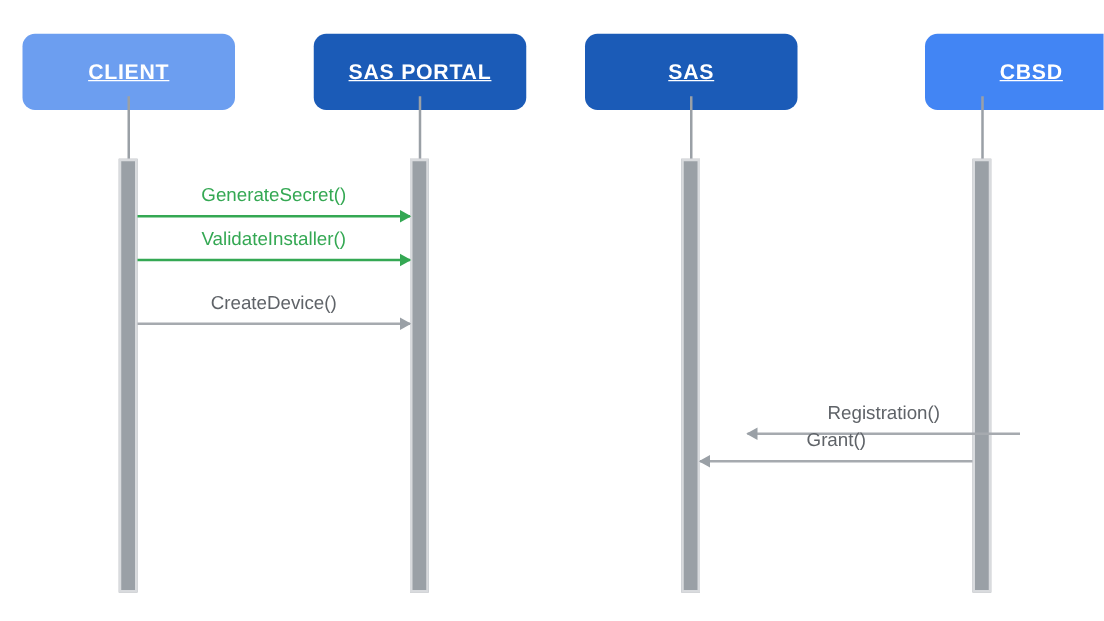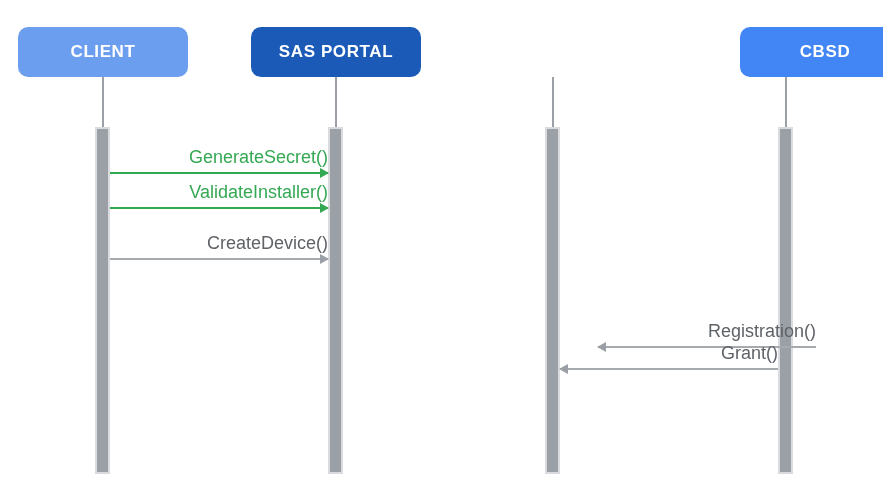--- a/index.html
+++ b/index.html
@@ -14,29 +14,30 @@
     height: 497px;
     background: #ffffff;
     overflow: hidden;
   }
 
   
   .actor {
     position: absolute;
     top: 27px;
     width: 170px;
-    height: 50px;
+    height: 61px;
     border-radius: 10px;
     display: flex;
     align-items: center;
     justify-content: center;
     color: #ffffff;
     font-weight: bold;
     font-size: 17px;
     letter-spacing: 0.6px;
+    text-decoration: underline;
   }
   .actor-client    { left: 18px;  background: #6C9EF0; }
   .actor-portal    { left: 251px; background: #1B5BB7; }
   .actor-sas       { left: 468px; background: #1B5BB7; }
   .actor-cbsd      { left: 740px; background: #4285F4; }
 
   
   .stem {
     position: absolute;
     top: 77px;
@@ -64,22 +65,22 @@
   .bar-sas    { left: 545px; }
   .bar-cbsd   { left: 778px; }
 
   
   .msg {
     position: absolute;
     display: flex;
     flex-direction: column;
   }
   .msg-label {
-    text-align: right;
-    font-size: 18px;
+    text-align: center;
+    font-size: 15px;
     line-height: 18px;
     margin-bottom: 6px;
     white-space: nowrap;
   }
   .msg-line {
     position: relative;
     height: 2px;
   }
   .msg-green .msg-label { color: #34A853; }
   .msg-green .msg-line  { background: #34A853; }
@@ -124,20 +125,23 @@
 <body>
 
 <div class="canvas">
 
   <div class="actor actor-client">
     <span>CLIENT</span>
   </div>
   <div class="actor actor-portal">
     <span>SAS PORTAL</span>
   </div>
+  <div class="actor actor-sas">
+    <span>SAS</span>
+  </div>
   <div class="actor actor-cbsd">
     <span>CBSD</span>
   </div>
 
   <div class="stem stem-client"></div>
   <div class="stem stem-portal"></div>
   <div class="stem stem-sas"></div>
   <div class="stem stem-cbsd"></div>
 
   <div class="bar bar-client"></div>

